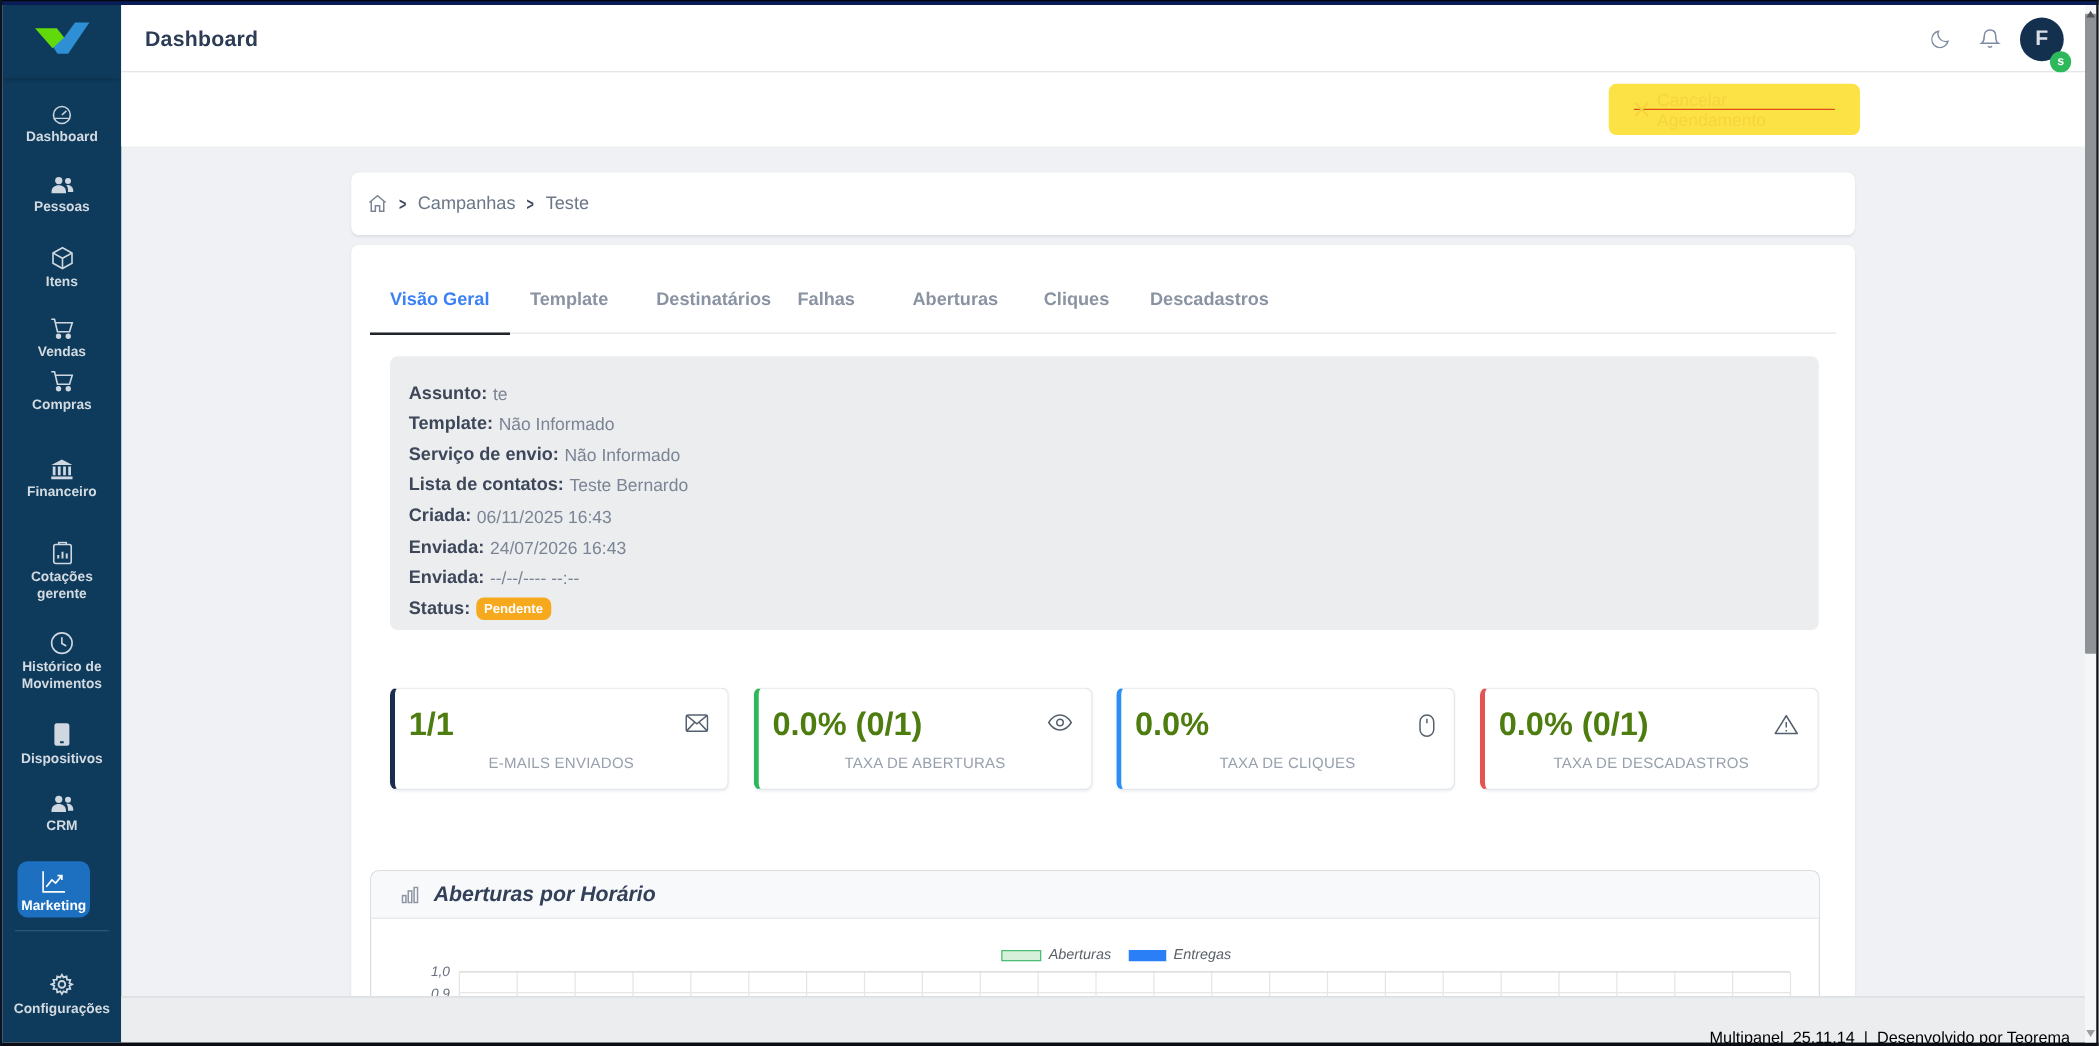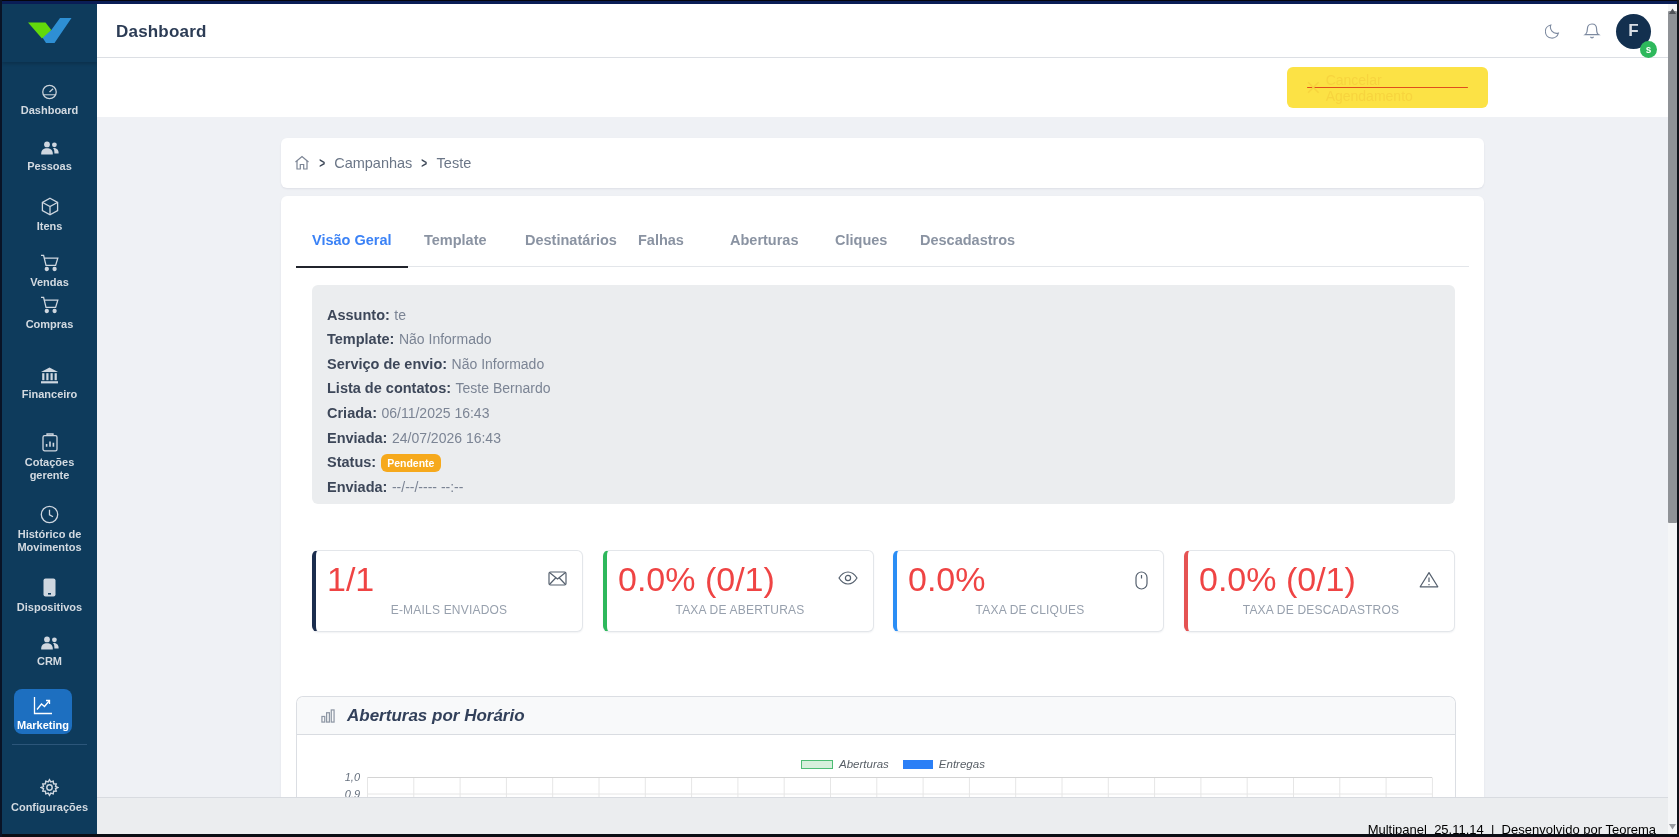--- a/index.html
+++ b/index.html
@@ -49,21 +49,21 @@
   .underline { position:absolute; left:0; top:49px; width:112px; height:2px; background:#21242c; }
 
   
   .infobox { position:absolute; left:31px; top:89px; width:1143px; height:219px; background:#ebedef; border-radius:6px; padding:13px 15px; font-size:14px; color:#7b8494; }
   .irow { height:24.6px; display:flex; align-items:flex-end; }
   .irow b { color:#3d4759; font-weight:700; margin-right:4.5px; font-size:14.5px; }
   .pbadge { display:inline-block; background:#f6a91c; color:#fff; font-size:10.5px; font-weight:700; padding:3px 6.5px; border-radius:6px; position:relative; top:1.5px; }
 
   
   .stat { position:absolute; top:354px; width:271px; height:82px; background:#fff; border:1px solid #e3e6ea; border-left-width:4px; border-radius:6px; box-shadow:0 1px 2px rgba(20,30,60,.06); }
-  .stat .num { position:absolute; left:11px; top:14px; font-size:34px; line-height:29px; font-weight:400; color:#ef4444; }
+  .stat .num { position:absolute; left:11px; top:14px; font-size:26px; line-height:29px; font-weight:700; color:#4d7c0f; }
   .stat .icon { position:absolute; right:15px; top:20px; }
   .stat .lbl { position:absolute; left:0; right:0; top:52px; text-align:center; font-size:12px; color:#97a0ad; letter-spacing:.2px; }
 
   
   .chartcard { position:absolute; left:15px; top:500px; width:1160px; height:101px; overflow:hidden; background:#fff; border:1px solid #dbdee3; border-radius:7px 7px 0 0; border-bottom:none;font-style:italic; }
   .chead { height:38px; background:#f8f9fa; border-bottom:1px solid #d9dce1; border-radius:7px 7px 0 0; display:flex; align-items:center; padding-left:24px; gap:12px; }
   .chead .t { font-size:17px; font-weight:700; color:#32405a; }
   .legend { position:absolute; top:61px; left:504px; display:flex; align-items:center; gap:6px; font-size:11.5px; color:#585f66; }
   .lgbox1 { width:32px; height:9px; background:#d7f0dc; border:1px solid #4dbd74; }
   .lgbox2 { width:30px; height:9px; background:#2b7ff6; margin-left:8px; }
@@ -239,25 +239,25 @@
         <div class="underline"></div>
       </div>
 
       <div class="infobox">
         <div class="irow"><b>Assunto:</b> te</div>
         <div class="irow"><b>Template:</b> Não Informado</div>
         <div class="irow"><b>Serviço de envio:</b> Não Informado</div>
         <div class="irow"><b>Lista de contatos:</b> Teste Bernardo</div>
         <div class="irow"><b>Criada:</b> 06/11/2025 16:43</div>
         <div class="irow"><b>Enviada:</b> 24/07/2026 16:43</div>
+        <div class="irow"><b>Enviada:</b> --/--/---- --:--</div>
         <div class="irow">
           <b>Status:</b> 
           <span class="pbadge">Pendente</span>
         </div>
-        <div class="irow"><b>Enviada:</b> --/--/---- --:--</div>
       </div>
 
       <div class="stat" style="left:31px; border-left-color:#1b2d4e;">
         <div class="num">1/1</div>
         <div class="icon"><svg width="19" height="15" viewBox="0 0 19 15" fill="none" stroke="#55606e" stroke-width="1.2">
             <rect x="1" y="1" width="17" height="13" rx="1.5"></rect>
             <path d="M1.5 1.5 L9.5 8 L17.5 1.5 M1.5 13.5 L7.6 7 M17.5 13.5 L11.4 7"></path>
           </svg></div>
         <div class="lbl">E-MAILS ENVIADOS</div>
       </div>

